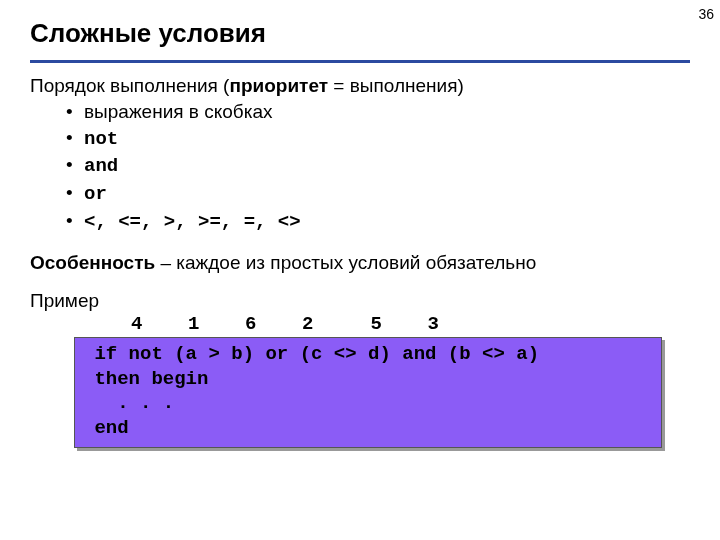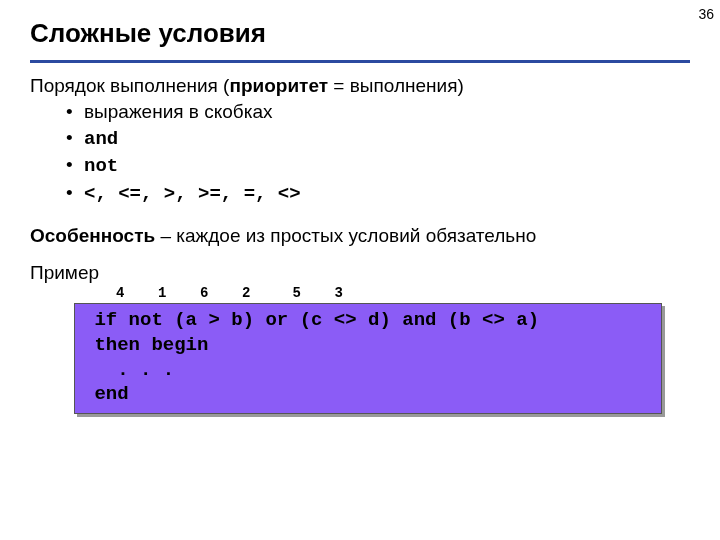--- a/index.html
+++ b/index.html
@@ -53,21 +53,21 @@
     line-height: 1.3;
   }
   .indent2 { margin-left: 12px; }
   .example-label {
     font-size: 19px;
     font-weight: normal;
     margin-top: 14px;
   }
   .annot-row {
     font-family: "Courier New", Courier, monospace;
-    font-size: 14px;
+    font-size: 19px;
     white-space: pre;
     margin-left: 44px;
     font-weight: bold;
     margin-top: 1px;
   }
   .codebox {
     background: #8b5cf6;
     border: 1px solid #555;
     box-shadow: 3px 3px 0 #999;
     font-family: "Courier New", Courier, monospace;
@@ -85,22 +85,23 @@
 <div class="page-num">36</div>
 
 <h1 class="title">Сложные условия</h1>
 
 <div class="subhead">
   <span>Порядок выполнения (</span><b>приоритет</b><span> = выполнения)</span>
 </div>
 
 <ul class="bullets" id="bullets">
     <li><span>выражения в скобках</span></li>
+    <li><span class="mono" style="font-weight: bold;">not</span></li>
     <li><span class="mono" style="font-weight: bold;">and</span></li>
-    <li><span class="mono" style="font-weight: bold;">not</span></li>
+    <li><span class="mono" style="font-weight: bold;">or</span></li>
     <li><span class="mono" style="font-weight: bold;">&lt;, &lt;=, &gt;, &gt;=, =, &lt;&gt;</span></li>
   </ul>
 
 <div class="feature">
   <b>Особенность</b><span> – каждое из простых условий обязательно</span><br>
 </div>
 
 <div class="example-label">Пример</div>
 
 <div class="annot-row">     4    1    6    2     5    3</div>

